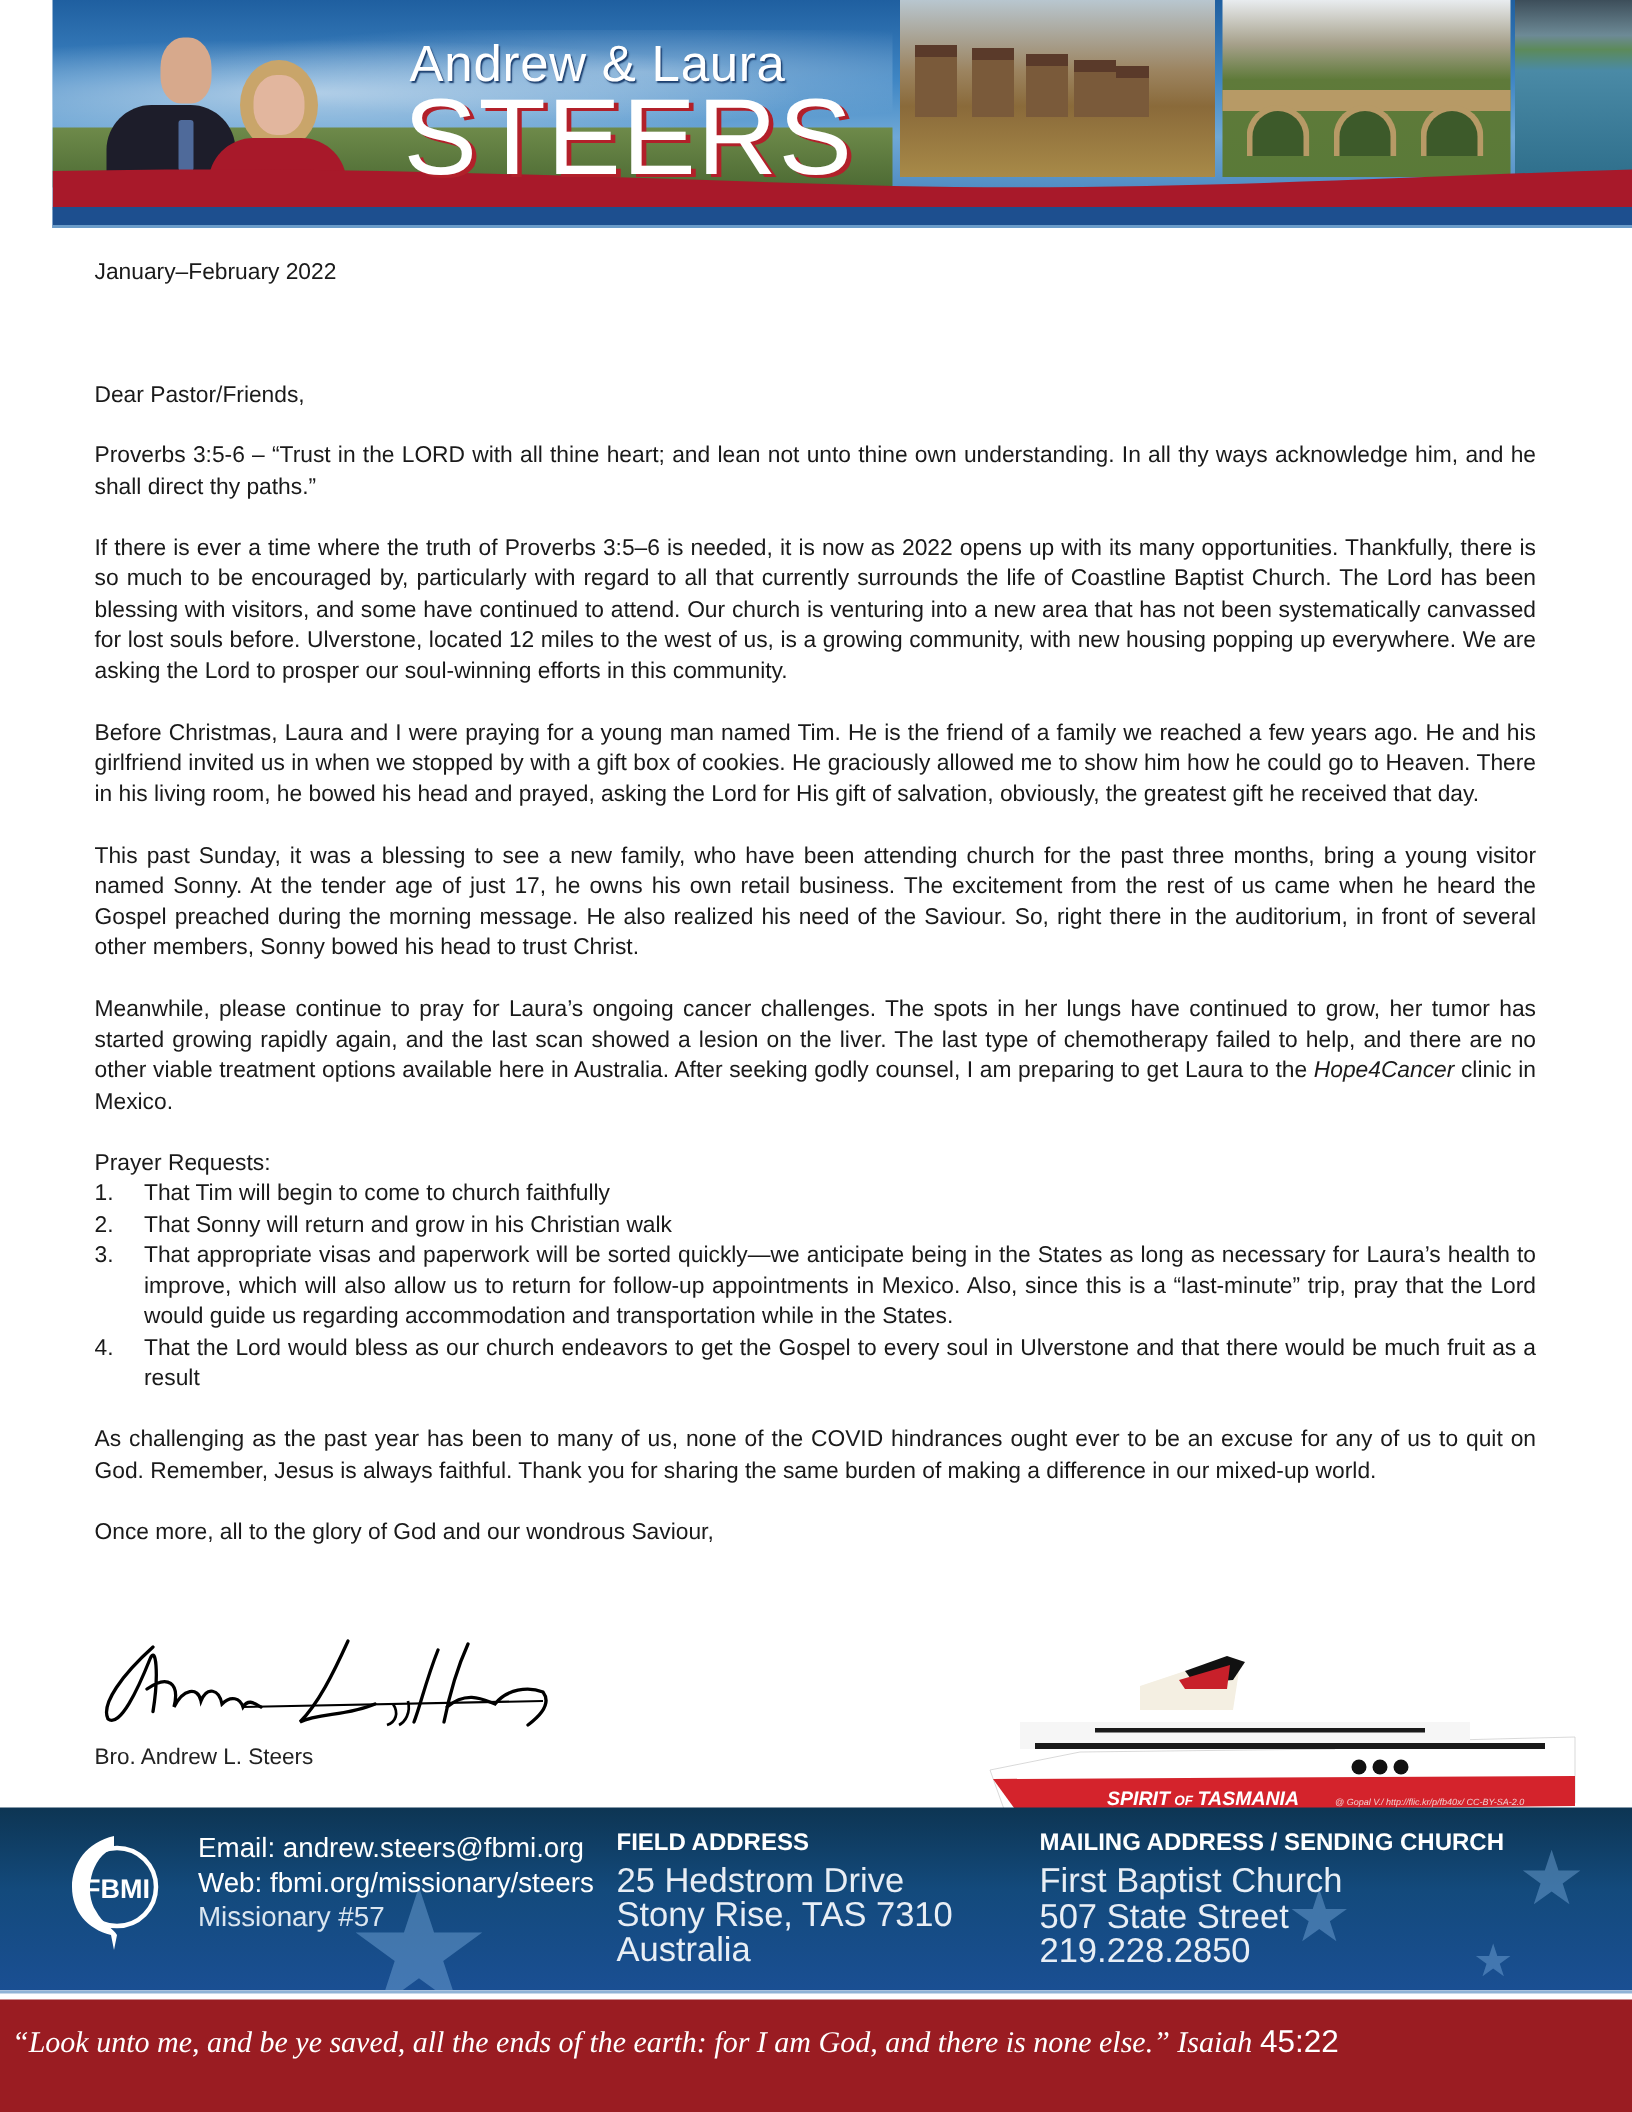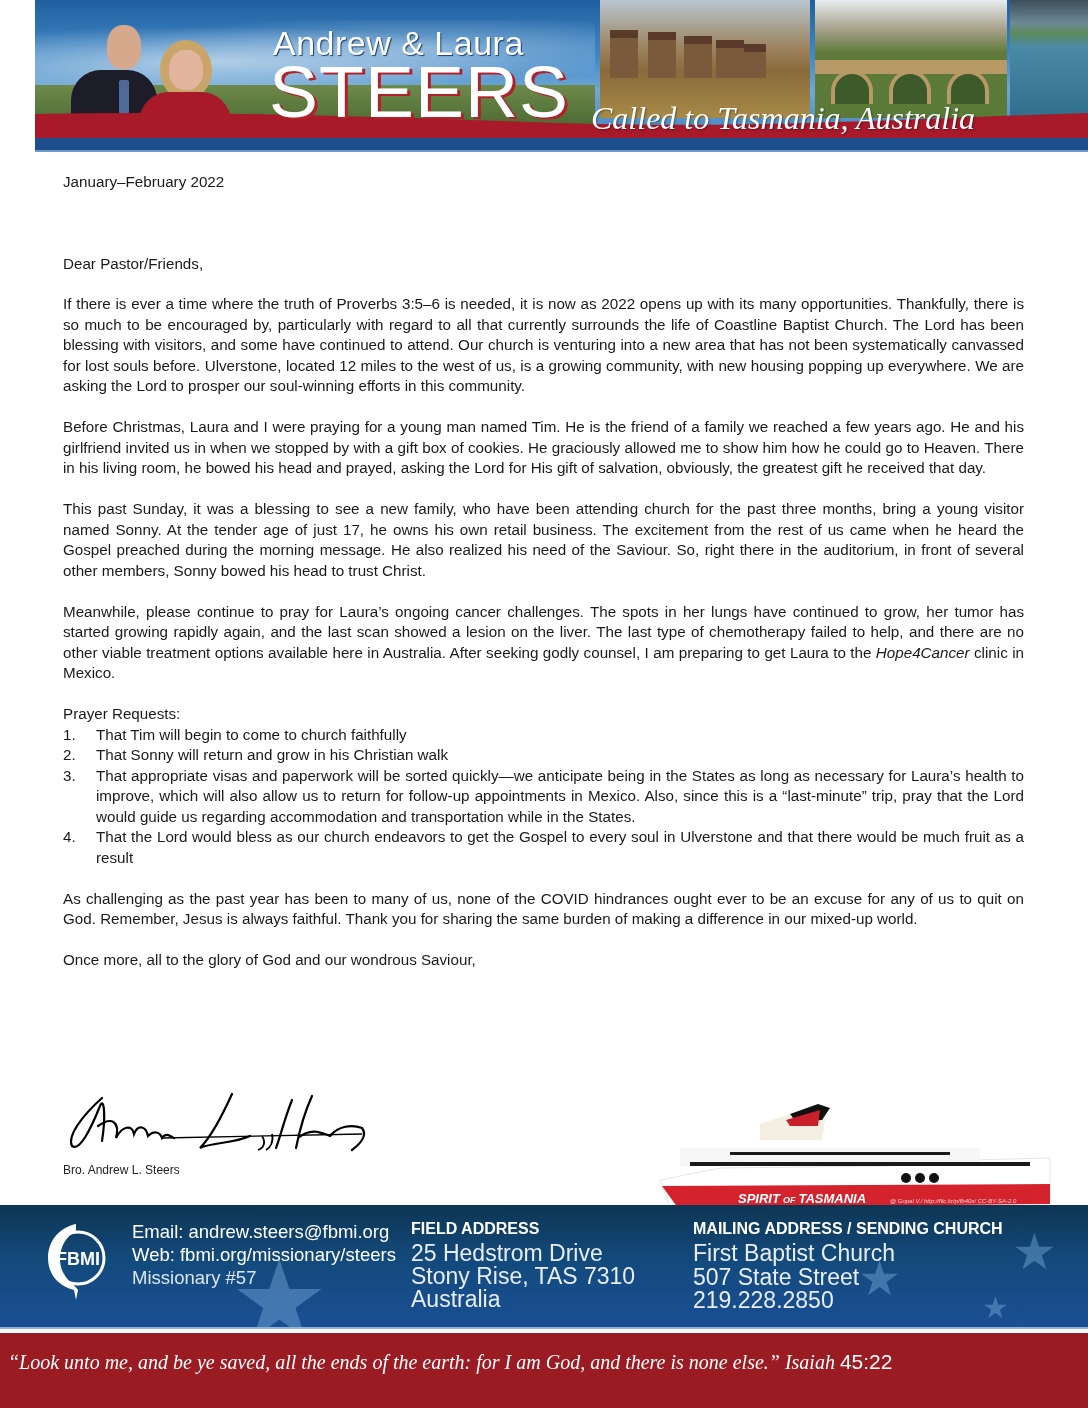--- a/index.html
+++ b/index.html
@@ -49,21 +49,21 @@
     .greeting { margin-bottom: 20px !important; }
     .prayer-title { margin-bottom: 0 !important; }
     .prayer-list { list-style: none; margin-bottom: 20.5px; }
     .prayer-list li { display: flex; text-align: justify; }
     .prayer-list .num { width: 33px; flex: none; }
     .prayer-list .txt { flex: 1; }
     .closing { margin-bottom: 4px !important; }
     em { font-style: italic; }
 
     .signature { position: absolute; left: 62px; top: 1086px; width: 330px; height: 70px; }
-    .sig-name { position: absolute; left: 63px; top: 1163px; font-family: "Liberation Sans", sans-serif; font-size: 12px; color: #222; }
+    .sig-name { position: absolute; left: 63px; top: 1163px; font-family: "Liberation Sans", sans-serif; font-size: 15px; color: #222; }
 
     
     .ship { position: absolute; left: 640px; top: 1100px; width: 420px; height: 110px; }
 
     
     .footer { position: absolute; left: 0; top: 1205px; width: 1088px; height: 122px; overflow: hidden;
       background: linear-gradient(180deg, #0d3553 0%, #134a7c 45%, #1a4f93 100%); }
     .footer-bottom-line { position: absolute; left: 0; top: 1327px; width: 1088px; height: 6px; background: #ffffff; border-top: 2px solid #8fb3d6; }
     .star { position: absolute; color: rgba(120,170,220,0.45); }
     .fbmi-logo { position: absolute; left: 46px; top: 1220px; width: 60px; height: 80px; }
@@ -110,26 +110,26 @@
   <div class="portrait woman-body"></div>
   <div class="portrait woman-head"></div>
 
   <svg class="red-swoosh" viewBox="0 0 1088 28" preserveAspectRatio="none">
     <path d="M0,2 C180,-2 360,6 560,12 C760,16 920,4 1088,0 L1088,28 L0,28 Z" fill="#a8192a"></path>
   </svg>
   <div class="blue-bar"></div>
 
   <div class="hdr-names">Andrew &amp; Laura</div>
   <div class="hdr-surname">STEERS</div>
-  <div class="hdr-tagline">Called to Tasmania, Australia</div>
 </div>
 
 <div class="letter">
   <p class="date">January–February 2022</p>
   <p class="greeting">Dear Pastor/Friends,</p>
+  <p>Proverbs 3:5-6 – “Trust in the LORD with all thine heart; and lean not unto thine own understanding. In all thy ways acknowledge him, and he shall direct thy paths.”</p>
   <p>If there is ever a time where the truth of Proverbs 3:5–6 is needed, it is now as 2022 opens up with its many opportunities. Thankfully, there is so much to be encouraged by, particularly with regard to all that currently surrounds the life of Coastline Baptist Church.  The Lord has been blessing with visitors, and some have continued to attend. Our church is venturing into a new area that has not been systematically canvassed for lost souls before. Ulverstone, located 12 miles to the west of us, is a growing community, with new housing popping up everywhere. We are asking the Lord to prosper our soul-winning efforts in this community.</p>
   <p>Before Christmas, Laura and I were praying for a young man named Tim. He is the friend of a family we reached a few years ago. He and his girlfriend invited us in when we stopped by with a gift box of cookies. He graciously allowed me to show him how he could go to Heaven. There in his living room, he bowed his head and prayed, asking the Lord for His gift of salvation, obviously, the greatest gift he received that day.</p>
   <p>This past Sunday, it was a blessing to see a new family, who have been attending church for the past three months, bring a young visitor named Sonny. At the tender age of just 17, he owns his own retail business. The excitement from the rest of us came when he heard the Gospel preached during the morning message. He also realized his need of the Saviour. So, right there in the auditorium, in front of several other members, Sonny bowed his head to trust Christ.</p>
   <p><span>Meanwhile, please continue to pray for Laura’s ongoing cancer challenges. The spots in her lungs have continued to grow, her tumor has started growing rapidly again, and the last scan showed a lesion on the liver. The last type of chemotherapy failed to help, and there are no other viable treatment options available here in Australia. After seeking godly counsel, I am preparing to get Laura to the </span><em>Hope4Cancer</em><span> clinic in Mexico.</span></p>
   <p class="prayer-title">Prayer Requests:</p>
   <ol class="prayer-list">
     <li>
         <span class="num">1.</span>
         <span class="txt">That Tim will begin to come to church faithfully</span>
       </li>

